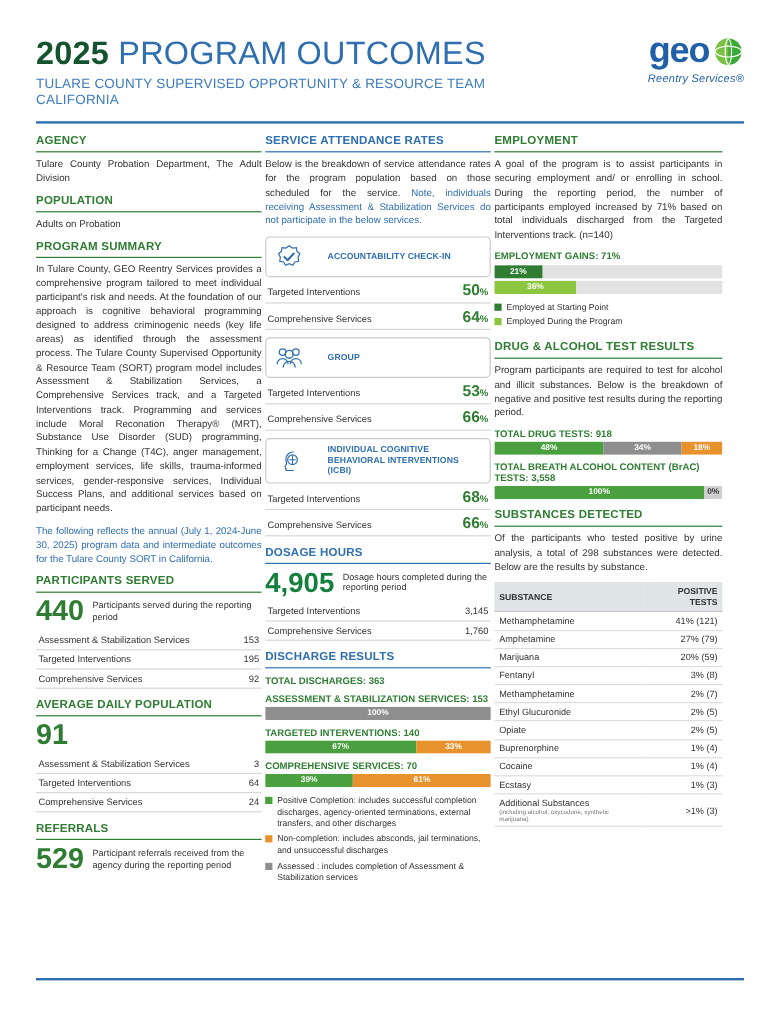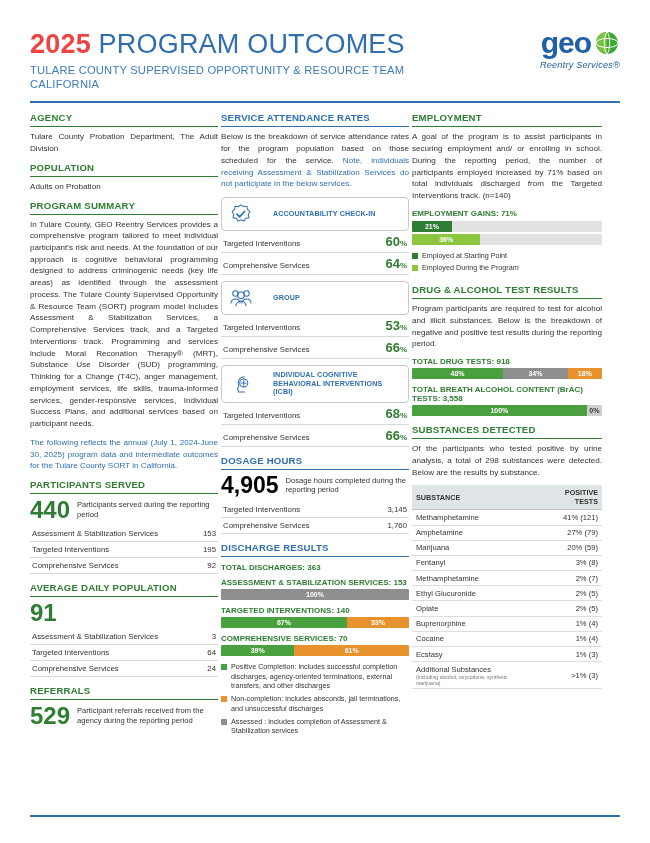--- a/index.html
+++ b/index.html
@@ -10,21 +10,21 @@
     font-family: "Liberation Sans", sans-serif;
     color: #333;
     position: relative;
   }
   .page { position:absolute; left:0; top:0; width:650px; height:843px; padding: 26px 30px 18px 30px; }
 
   
   .header { display:flex; justify-content:space-between; align-items:flex-start; }
   .title-block { padding-top: 4px; }
   .title-main { font-size: 27px; letter-spacing:.2px; color:#2f6fb0; font-weight:400; line-height:1.05; }
-  .title-main b { font-weight:700; color:#ef4444; }
+  .title-main b { font-weight:700; color:#14532d; }
   .title-sub { margin-top:5px; font-size:11.2px; color:#3c7bbd; letter-spacing:.2px; line-height:1.25; }
 
   .logo { text-align:right; padding-top:2px; }
   .logo-row { display:flex; align-items:center; justify-content:flex-end; }
   .logo-geo { font-size:30px; font-weight:700; color:#2060a8; letter-spacing:-1px; line-height:1; }
   .globe { width:26px; height:26px; margin-left:3px; position:relative; }
   .globe svg { display:block; }
   .logo-tag { font-size:9.2px; color:#2060a8; font-style:italic; margin-top:2px; letter-spacing:.2px; }
 
   .rule { height:2px; background:#2f6fb0; margin-top:10px; }
@@ -59,21 +59,21 @@
   .svc-ico { width:26px; height:22px; flex:0 0 26px; color:#2f6fb0; }
   .svc-ico svg { display:block; }
   .svc-name { font-size:7.2px; font-weight:700; color:#2f6fb0; line-height:1.2; letter-spacing:.1px;margin-left:13px; }
 
   .pct-row { display:flex; justify-content:space-between; align-items:baseline; font-size:7.8px; padding:3px 2px; border-bottom:1px solid #d8d8d8; }
   .pct-val { font-size:13px; font-weight:700; color:#2f7d32; }
   .pct-val .u { font-size:8px; font-weight:700; }
 
   
   .dose-row { display:flex; align-items:center; gap:7px; margin:2px 0 5px 0; }
-  .dose-num { font-size:23px; font-weight:700; color:#000000; line-height:1; }
+  .dose-num { font-size:23px; font-weight:700; color:#15803d; line-height:1; }
   .dose-lbl { font-size:7.6px; line-height:1.25; }
 
   
   .lbl-sm { font-size:8px; font-weight:700; color:#2f7d32; margin:6px 0 2px 0; }
   .bar { height:11px; width:100%; display:flex; border-radius:1px; overflow:hidden; font-size:7px; font-weight:700; color:#fff; line-height:11px; }
   .bar span { text-align:center; }
   .seg-green { background:#4aa03f; }
   .seg-orange { background:#e8922e; }
   .seg-gray { background:#8e8e8e; }
   .seg-ltgreen { background:#8cc63f; }
@@ -198,21 +198,21 @@
         <div class="svc-ico">
           <svg viewBox="0 0 26 24" width="26" height="22">
             <path d="M13 2l3 2 3.5-.4L20 7l2.6 2.2L21 12.6l.6 3.5-3.5.6-1.8 3-3.3-1.4-3.3 1.4-1.8-3-3.5-.6.6-3.5L3.4 9.2 6 7l.5-3.4L10 4z" fill="none" stroke="#2f6fb0" stroke-width="1.1"></path>
             <path d="M8.6 12.2l2.9 2.9 5.6-6.1" fill="none" stroke="#2f6fb0" stroke-width="1.8" stroke-linecap="round" stroke-linejoin="round"></path>
           </svg>
         </div>
         <div class="svc-name">ACCOUNTABILITY CHECK-IN</div>
       </div>
       <div class="pct-row">
           <span>Targeted Interventions</span>
-          <span class="pct-val"><span>60</span><span class="u">%</span></span>
+          <span class="pct-val"><span>50</span><span class="u">%</span></span>
         </div>
       <div class="pct-row">
           <span>Comprehensive Services</span>
           <span class="pct-val"><span>64</span><span class="u">%</span></span>
         </div>
 
       <div class="svc-card">
         <div class="svc-ico">
           <svg viewBox="0 0 26 24" width="26" height="22">
             <circle cx="7" cy="7" r="3" fill="none" stroke="#2f6fb0" stroke-width="1.1"></circle>

